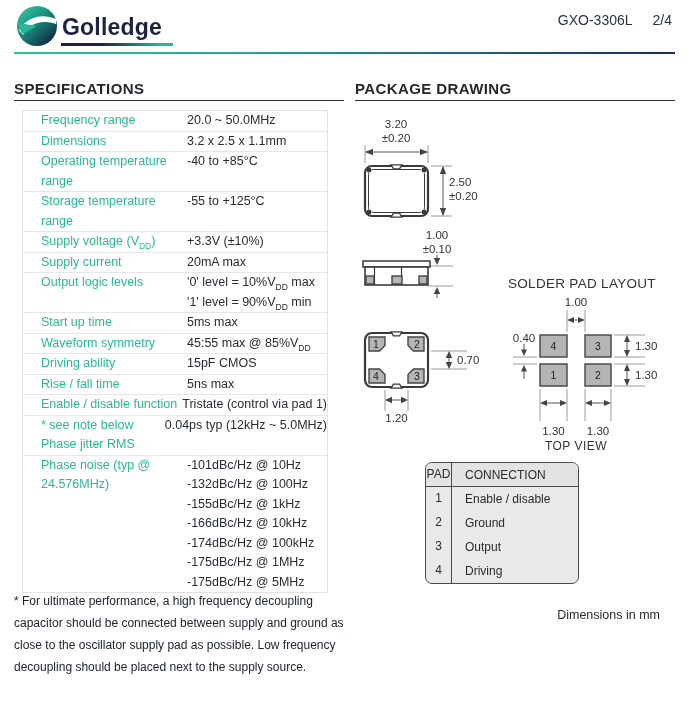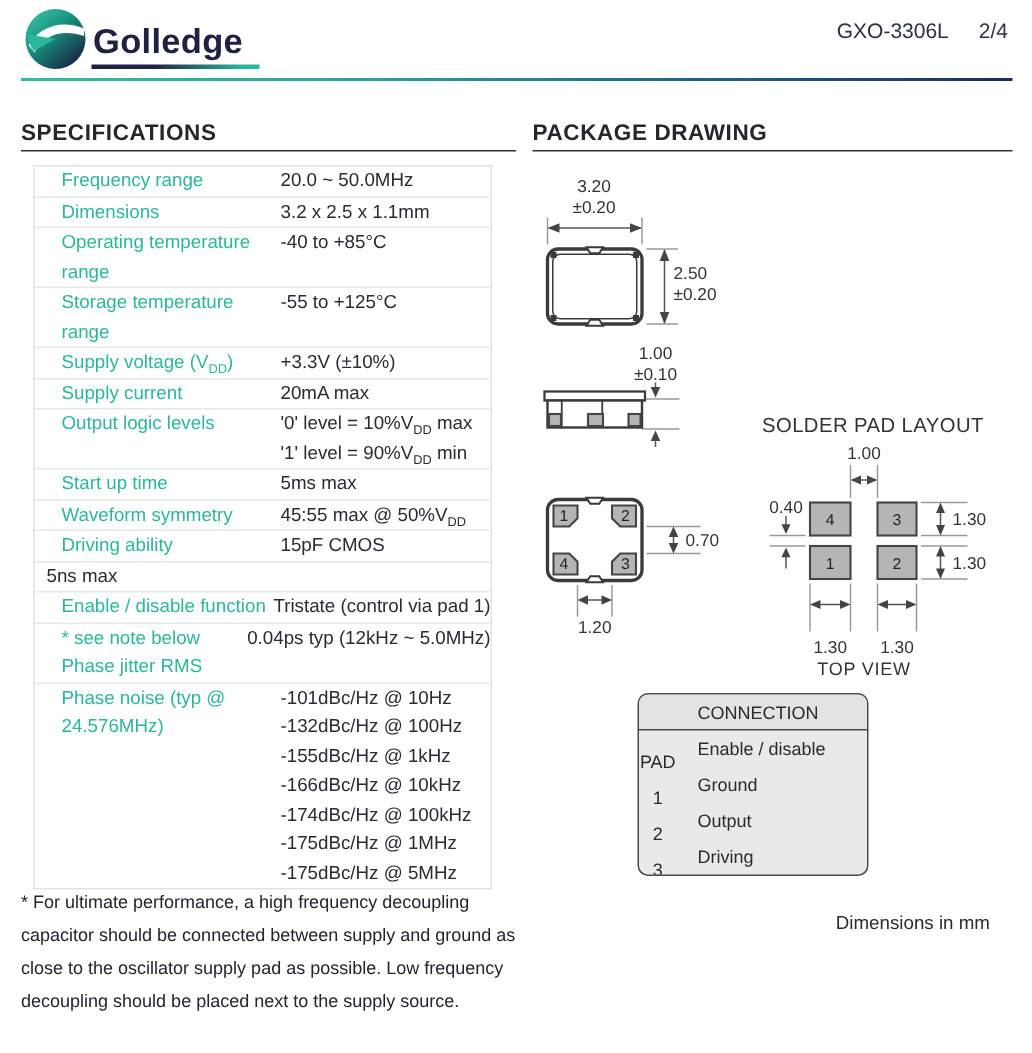--- a/index.html
+++ b/index.html
@@ -40,21 +40,21 @@
   .dwg .ext   { stroke:#9a9a9a; stroke-width:1; }
   .dwg .dim   { stroke:#555;    stroke-width:1; }
   .dwg .ah    { fill:#444; stroke:none; }
   .dwg .pad   { fill:#b5b5b5; stroke:#444; stroke-width:1.4; }
   .spl-title { position:absolute; left:508px; top:276px; font-size:13.5px; color:#333; letter-spacing:.3px; }
   
   .pad-table { position:absolute; left:425px; top:462px; width:154px;
     background:#e9e9e9; border:1.6px solid #4a4a4a; border-radius:7px; overflow:hidden; font-size:12px; color:#2b2b2b; }
   .pt-row { display:flex; align-items:center; height:24px; }
   .pt-head { border-bottom:1.6px solid #4a4a4a; background:#e3e3e3; }
-  .pt-c1 { width:26px; text-align:center; border-right:1.6px solid #4a4a4a; align-self:stretch; line-height:23px;margin-top:34px; }
+  .pt-c1 { width:26px; text-align:center; border-right:1.6px solid #4a4a4a; align-self:stretch; line-height:23px; }
   .pt-c2 { padding-left:13px; }
   .dims-note { position:absolute; left:480px; top:608px; width:180px; text-align:right;
     font-size:12.5px; color:#2b2b2b; }
 </style>
 </head>
 <body>
 
 <div class="page">
 
   <div class="logo-wrap">
@@ -128,30 +128,31 @@
     </div>
     <div class="spec-row">
       <div class="sl">Start up time</div>
       <div class="sv">
           <div class="vline">5ms max</div>
         </div>
     </div>
     <div class="spec-row">
       <div class="sl">Waveform symmetry</div>
       <div class="sv">
-          <div class="vline"><span>45:55 max @ 50%V</span><sub class="dd">DD</sub></div>
+          <div class="vline"><span>45:55 max @ 85%V</span><sub class="dd">DD</sub></div>
         </div>
     </div>
     <div class="spec-row">
       <div class="sl">Driving ability</div>
       <div class="sv">
           <div class="vline">15pF CMOS</div>
         </div>
     </div>
     <div class="spec-row">
+      <div class="sl">Rise / fall time</div>
       <div class="sv">
           <div class="vline">5ns max</div>
         </div>
     </div>
     <div class="spec-row">
       <div class="sl">Enable / disable function</div>
       <div class="sv">
           <div class="vline">Tristate (control via pad 1)</div>
         </div>
     </div>

